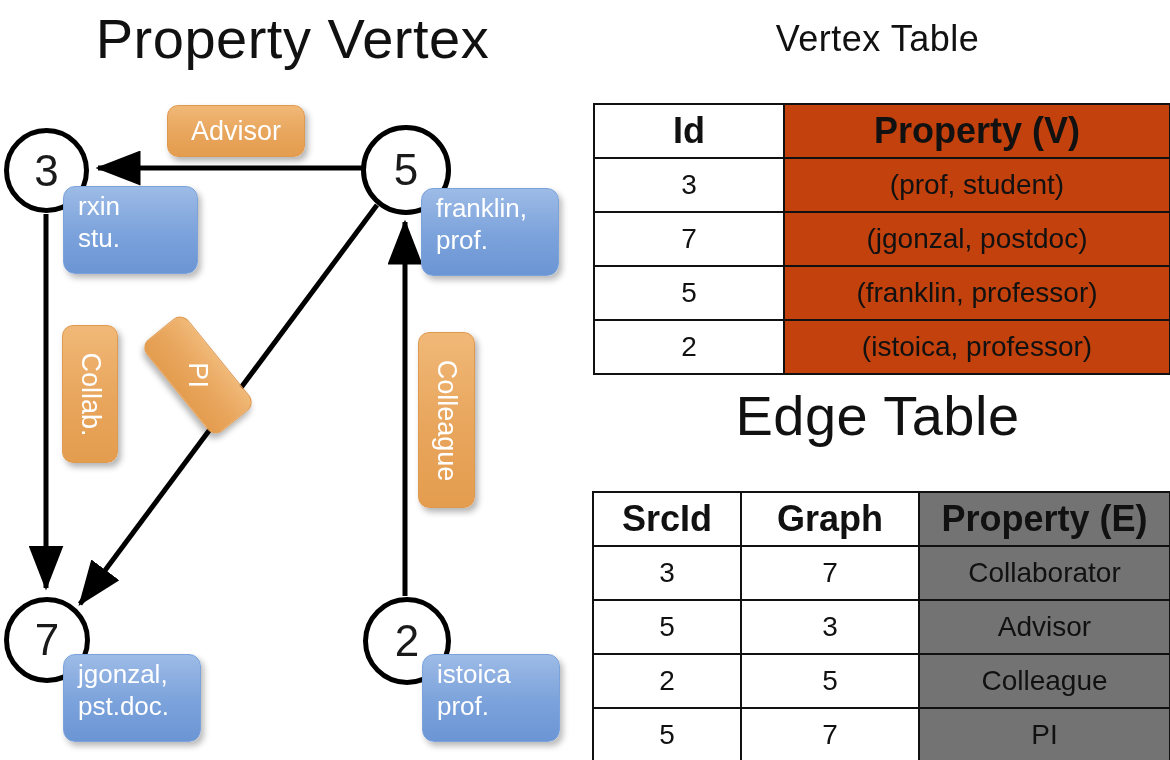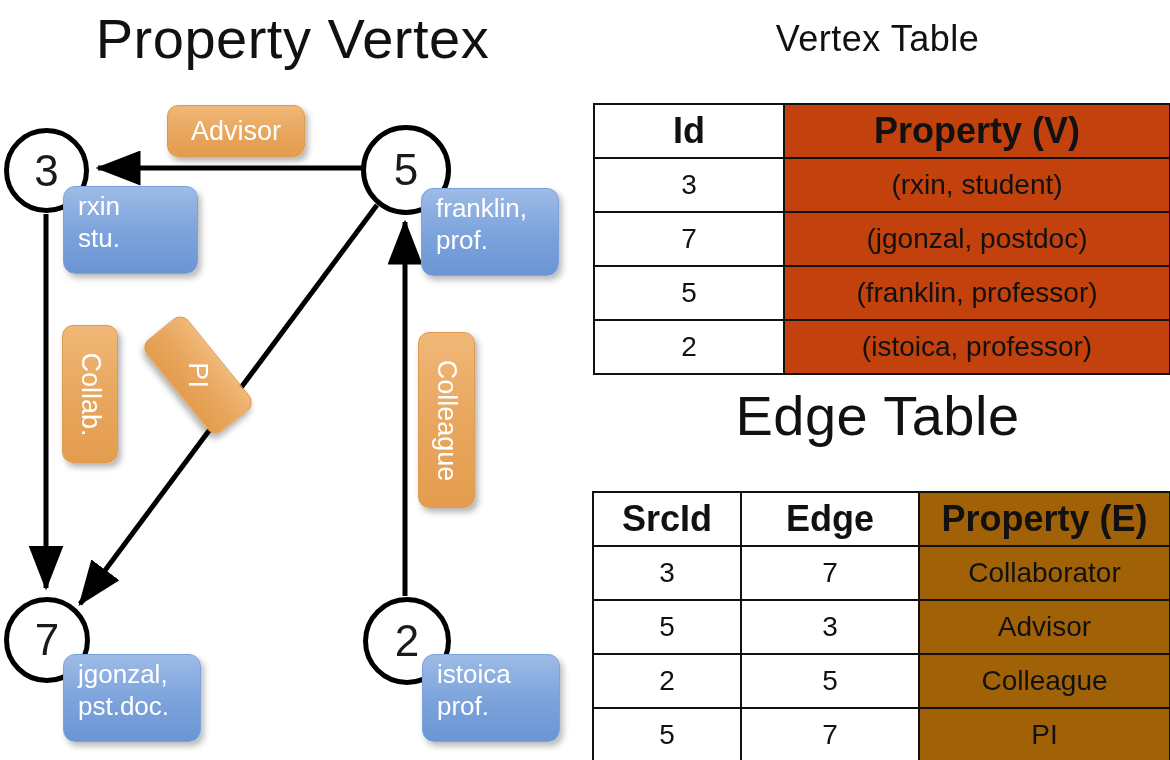--- a/index.html
+++ b/index.html
@@ -87,21 +87,21 @@
     font-size:28px;
     font-weight:300;
     color:#111111;
     padding:0;
     height:54px;
     box-sizing:border-box;
   }
   .tbl td.hdr{font-weight:700;font-size:36px;}
   .tbl td.white{background:#ffffff;}
   .tbl td.blue{background:#c2410c;}
-  .tbl td.orange{background:#a16207;}
+  .tbl td.orange{background:#737373;}
 
   #vertex-table{left:593px;top:103px;width:576px;}
   #edge-table{left:592px;top:491px;width:577px;}
 </style>
 </head>
 <body>
 
 <div class="stage">
 
   <div class="title" id="title-property-graph">Property Vertex</div>
@@ -179,21 +179,21 @@
         <col style="width:190px">
         <col style="width:386px">
       </colgroup>
     <tbody>
       <tr>
         <td class="hdr white">Id</td>
         <td class="hdr blue">Property (V)</td>
       </tr>
       <tr>
         <td class="white">3</td>
-        <td class="blue">(rxin, student)</td>
+        <td class="blue">(prof, student)</td>
       </tr>
       <tr>
         <td class="white">7</td>
         <td class="blue">(jgonzal, postdoc)</td>
       </tr>
       <tr>
         <td class="white">5</td>
         <td class="blue">(franklin, professor)</td>
       </tr>
       <tr>
@@ -205,21 +205,21 @@
 
   <table class="tbl" id="edge-table">
     <colgroup>
         <col style="width:148px">
         <col style="width:178px">
         <col style="width:251px">
       </colgroup>
     <tbody>
       <tr>
         <td class="hdr white">SrcId</td>
-        <td class="hdr white">Edge</td>
+        <td class="hdr white">Graph</td>
         <td class="hdr orange">Property (E)</td>
       </tr>
       <tr>
         <td class="white">3</td>
         <td class="white">7</td>
         <td class="orange">Collaborator</td>
       </tr>
       <tr>
         <td class="white">5</td>
         <td class="white">3</td>

